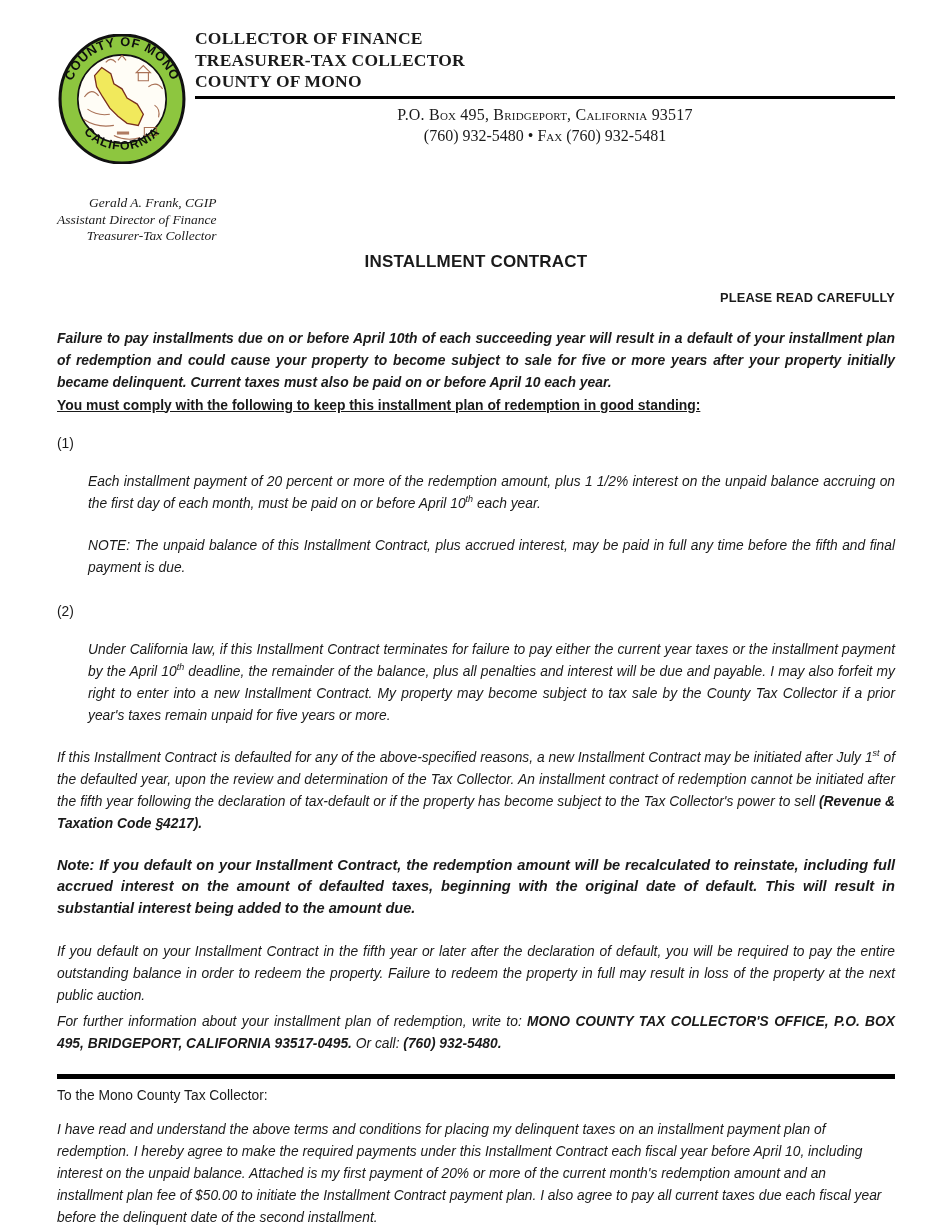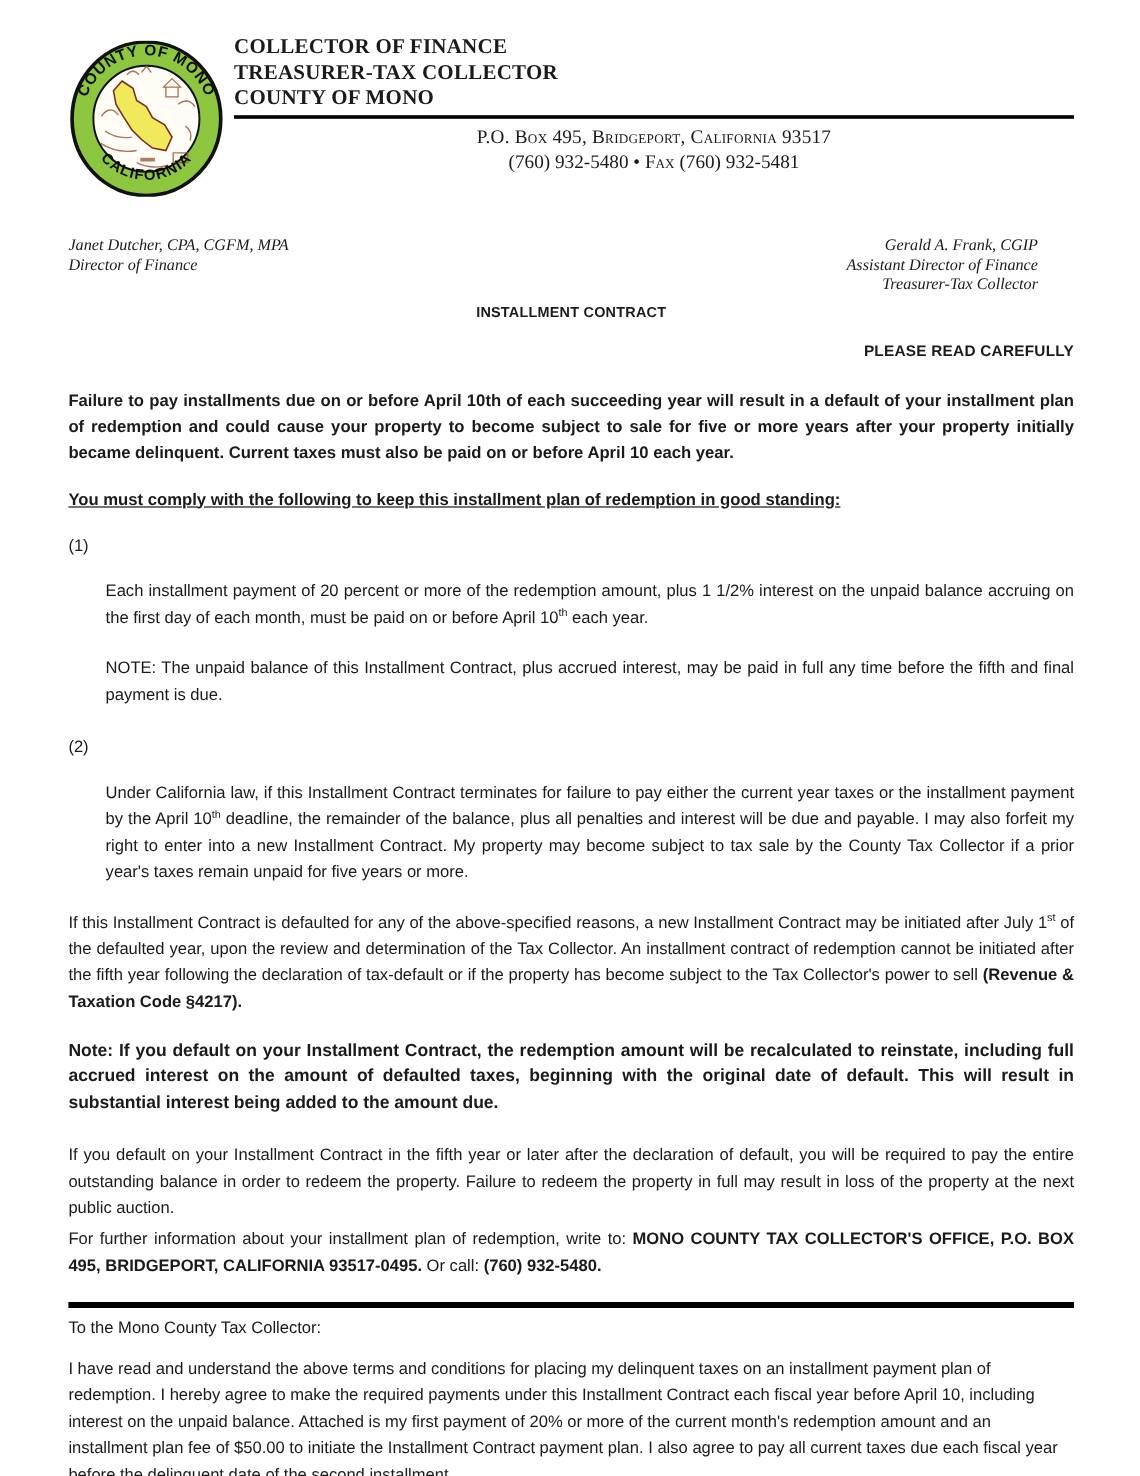--- a/index.html
+++ b/index.html
@@ -14,29 +14,29 @@
   .hdr-text{flex:1;margin-left:6px;}
   .dept{font-family:"Liberation Serif",serif;font-weight:bold;font-size:17.5px;line-height:21.5px;letter-spacing:.2px;}
   .hdr-rule{border:0;border-top:3px solid #000;margin:3px 0 0 0;}
   .address{font-family:"Liberation Serif",serif;font-variant:small-caps;font-size:16px;text-align:center;margin-top:7px;letter-spacing:.2px;}
   .phone{font-family:"Liberation Serif",serif;font-variant:small-caps;font-size:16px;text-align:center;margin-top:3px;}
   
   .officials{display:flex;justify-content:space-between;margin-top:27px;padding-right:30px;
     font-family:"Liberation Serif",serif;font-style:italic;font-size:13.5px;line-height:16.5px;}
   .officials .right{text-align:right;font-style:italic;}
   
-  .title{text-align:center;font-weight:bold;font-size:12px;margin-top:7px;letter-spacing:.2px;}
+  .title{text-align:center;font-weight:bold;font-size:17px;margin-top:7px;letter-spacing:.2px;}
   .subtitle{text-align:right;font-weight:bold;font-size:12.8px;margin-top:18px;letter-spacing:.2px;}
   
-  .body{font-size:13.8px;line-height:22px;margin:0;}
+  .body{font-size:13.8px;line-height:22px;margin:0;font-style:italic;}
   .just{text-align:justify;}
   .mt{margin-top:20px;}
   .bold{font-weight:bold;}
   b{font-weight:bold;}
-  .comply{font-weight:bold;font-size:13.9px;margin-top:20px;}
+  .comply{font-weight:bold;font-size:13.9px;margin-top:4px;}
   .comply .u{text-decoration:underline;}
   .item{display:flex;margin-top:20px;}
   .item .num{flex:0 0 31px;font-size:13.8px;line-height:22px;}
   .item .itext{flex:1;margin-top:38px;}
   .indent{margin-left:31px;}
   sup{font-size:9px;line-height:0;}
   .note2{font-weight:bold;font-size:14.6px;line-height:21.5px;}
   
   .mid-rule{border:0;border-top:5px solid #000;margin:19px 0 0 0;}
   .salutation{margin-top:9px;font-size:13.8px;}
@@ -86,24 +86,20 @@
       <div class="dept">COLLECTOR OF FINANCE</div>
       <div class="dept">TREASURER-TAX COLLECTOR</div>
       <div class="dept">COUNTY OF MONO</div>
       <hr class="hdr-rule">
       <div class="address">P.O. Box 495, Bridgeport, California 93517</div>
       <div class="phone">(760) 932-5480 • Fax (760) 932-5481</div>
     </div>
   </div>
 
   <div class="officials">
-    <div class="left">
-      <div>Janet Dutcher, CPA, CGFM, MPA</div>
-      <div>Director of Finance</div>
-    </div>
     <div class="right">
       <div>Gerald A. Frank, CGIP</div>
       <div>Assistant Director of Finance</div>
       <div>Treasurer-Tax Collector</div>
     </div>
   </div>
 
   <div class="title">INSTALLMENT CONTRACT</div>
   <div class="subtitle">PLEASE READ CAREFULLY</div>
 

